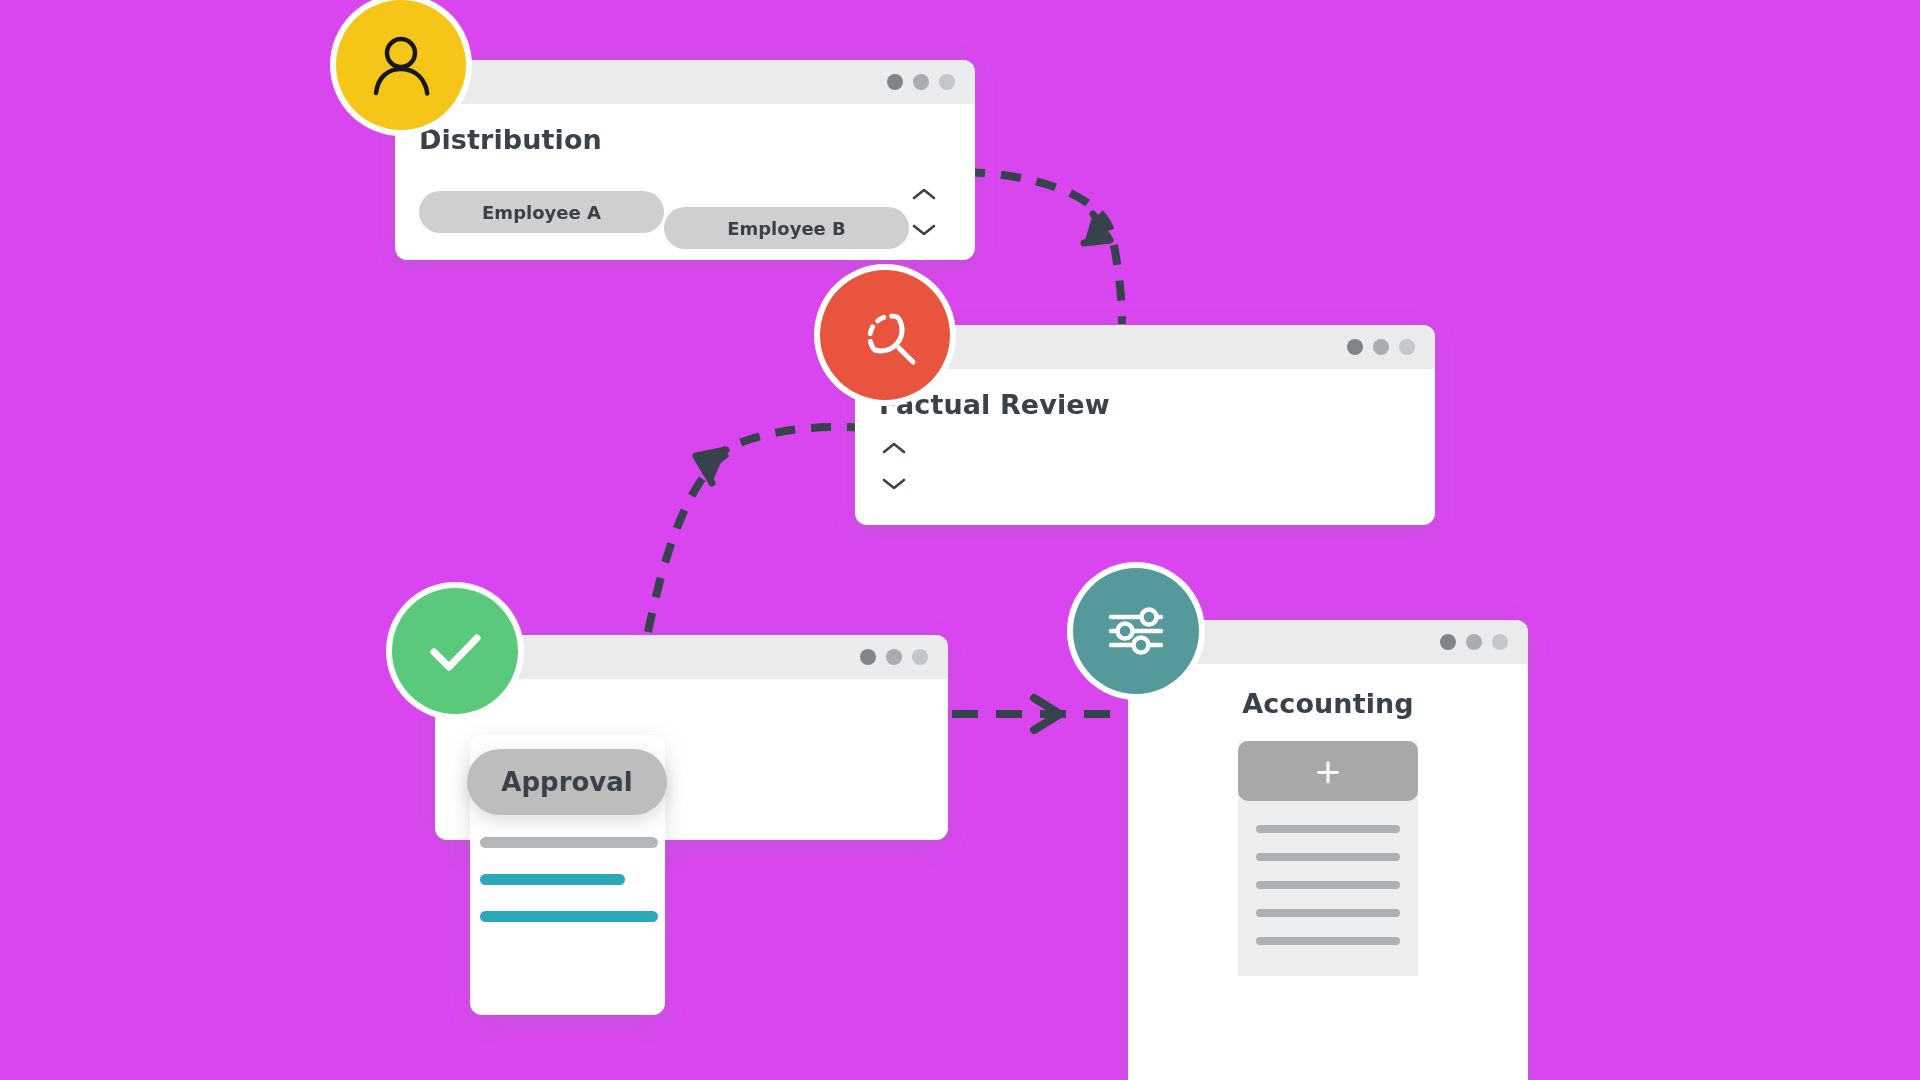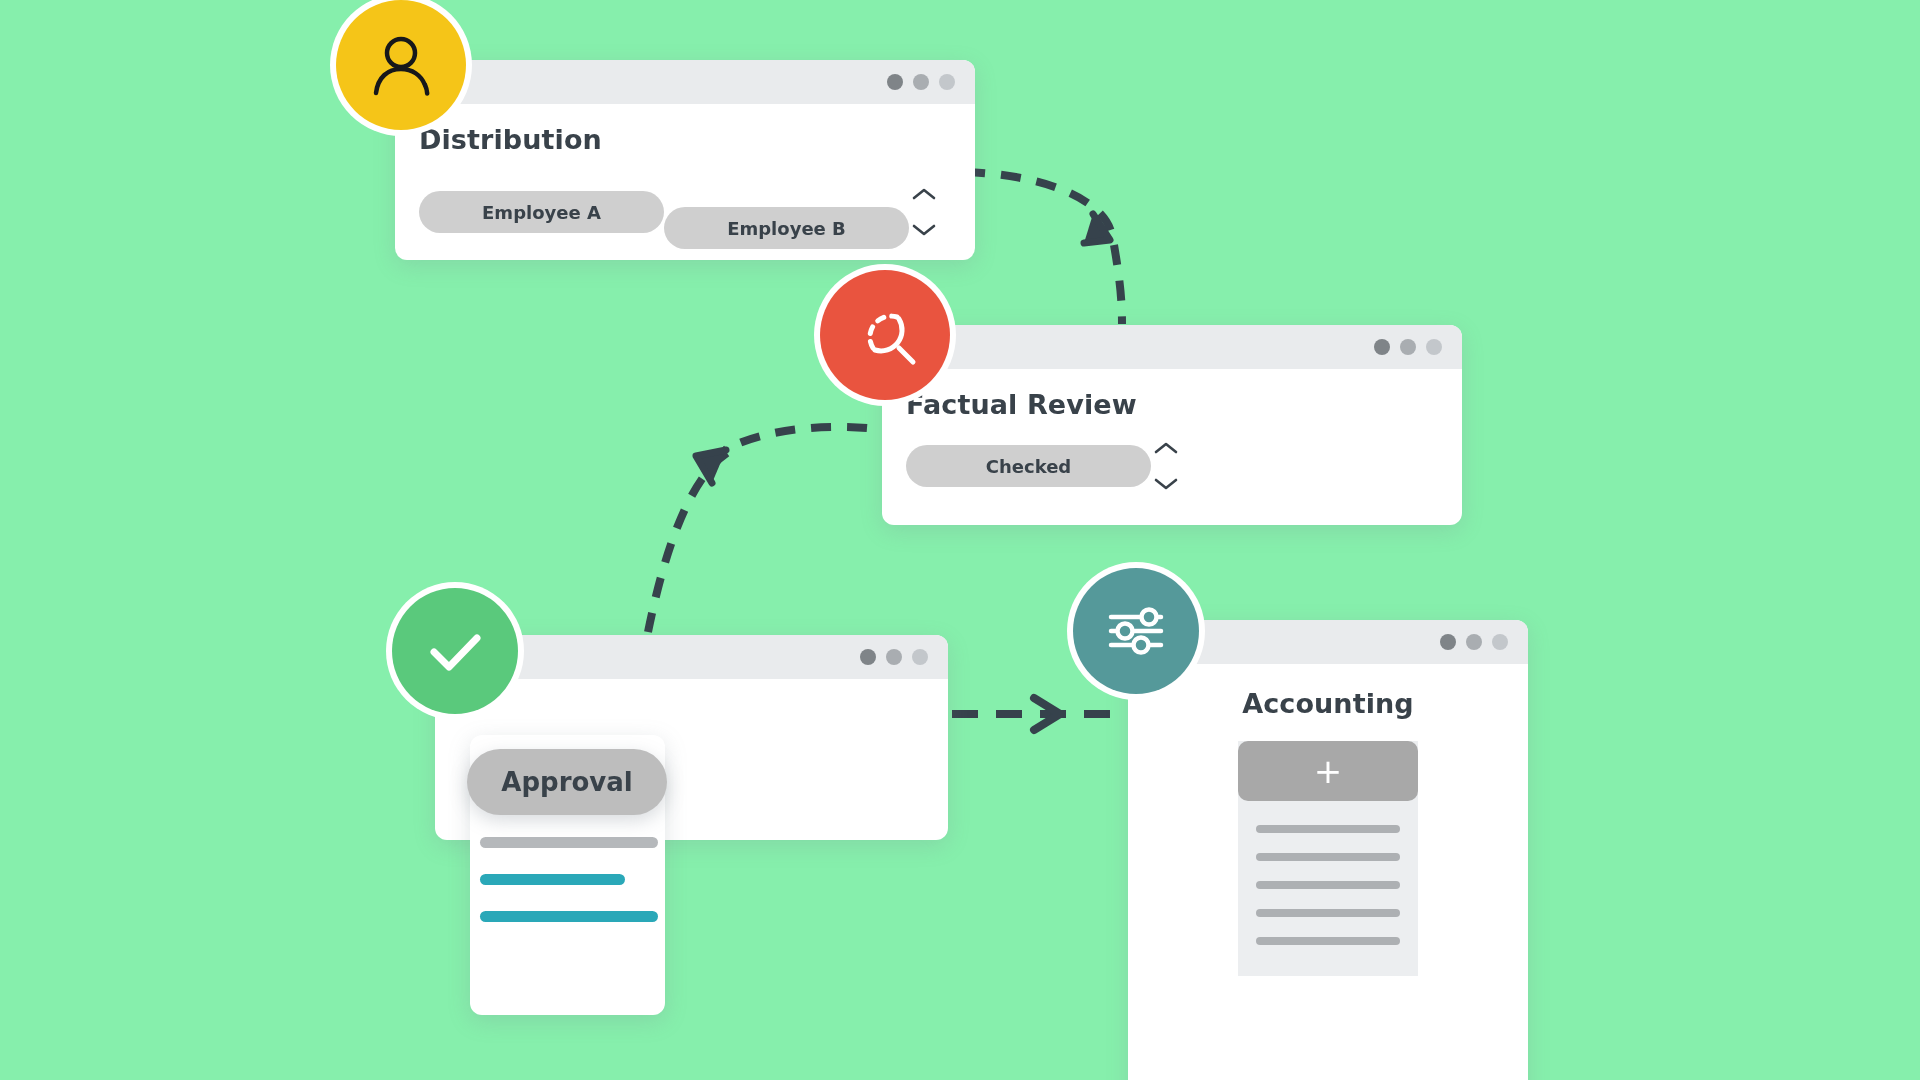--- a/index.html
+++ b/index.html
@@ -11,21 +11,21 @@
     width: 1920px;
     height: 1080px;
     font-family: "DejaVu Sans", "Liberation Sans", sans-serif;
     overflow: hidden;
   }
 
   #stage {
     position: relative;
     width: 1920px;
     height: 1080px;
-    background: #86efac;
+    background: #d946ef;
   }
 
   
   .win {
     position: absolute;
     background: #ffffff;
     border-radius: 12px;
     box-shadow: 0 6px 22px rgba(120,130,140,0.20);
   }
   .win-bar {
@@ -170,32 +170,31 @@
   </div>
 
   <div class="badge badge-yellow" style="left:336px; top:0px; width:130px; height:130px;">
     <svg width="76" height="76" viewBox="0 0 76 76">
       <circle cx="38" cy="26" r="14" fill="none" stroke="#17181a" stroke-width="4.5"></circle>
       <path d="M13 66 C15 50 25 42 38 42 C49 42 58 48 62 58" fill="none" stroke="#17181a" stroke-width="4.5" stroke-linecap="round"></path>
       <path d="M62 58 C63.5 61 64 64 64.2 66.5" fill="none" stroke="#17181a" stroke-width="4.5" stroke-linecap="round"></path>
     </svg>
   </div>
 
-  <div class="win" style="left:882px; top:325px; width:580px; height:200px;">
+  <div class="win" style="left:855px; top:325px; width:580px; height:200px;">
     <div class="win-bar">
       <div class="dots">
         <span class="dot d1"></span>
         <span class="dot d2"></span>
         <span class="dot d3"></span>
       </div>
     </div>
     <div class="win-body" style="padding-top:20px;">
       <div class="win-title">Factual Review</div>
       <div class="pillrow" style="margin-top:20px;">
-        <div class="pill" style="width:245px;">Checked</div>
         <div class="stepper">
           <svg width="26" height="16" viewBox="0 0 26 16">
             <path d="M3 12 L13 4 L23 12" fill="none" stroke="#39424a" stroke-width="2.6" stroke-linecap="round" stroke-linejoin="round"></path>
           </svg>
           <svg width="26" height="16" viewBox="0 0 26 16">
             <path d="M3 4 L13 12 L23 4" fill="none" stroke="#39424a" stroke-width="2.6" stroke-linecap="round" stroke-linejoin="round"></path>
           </svg>
         </div>
       </div>
     </div>

